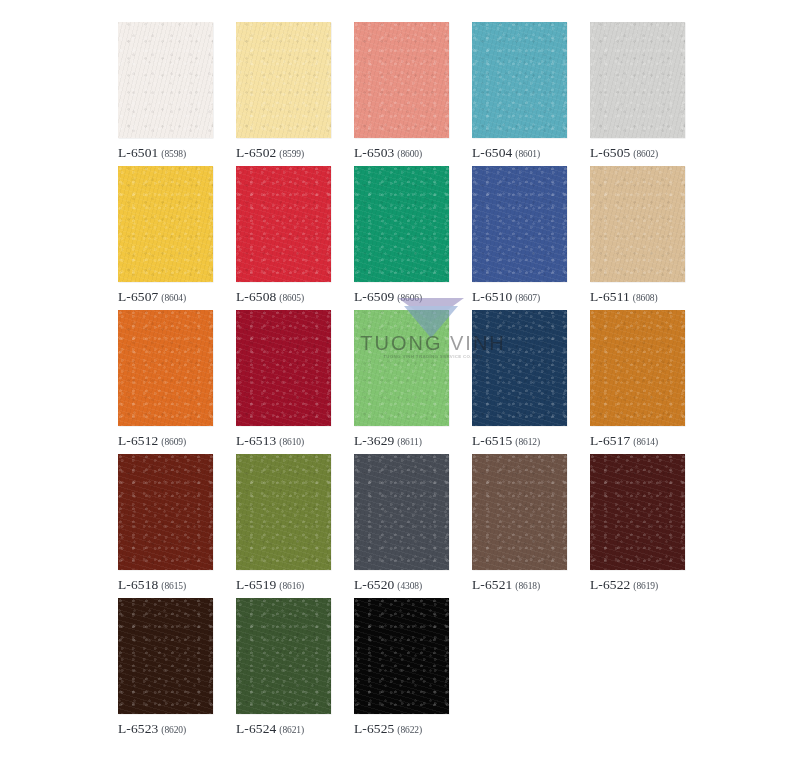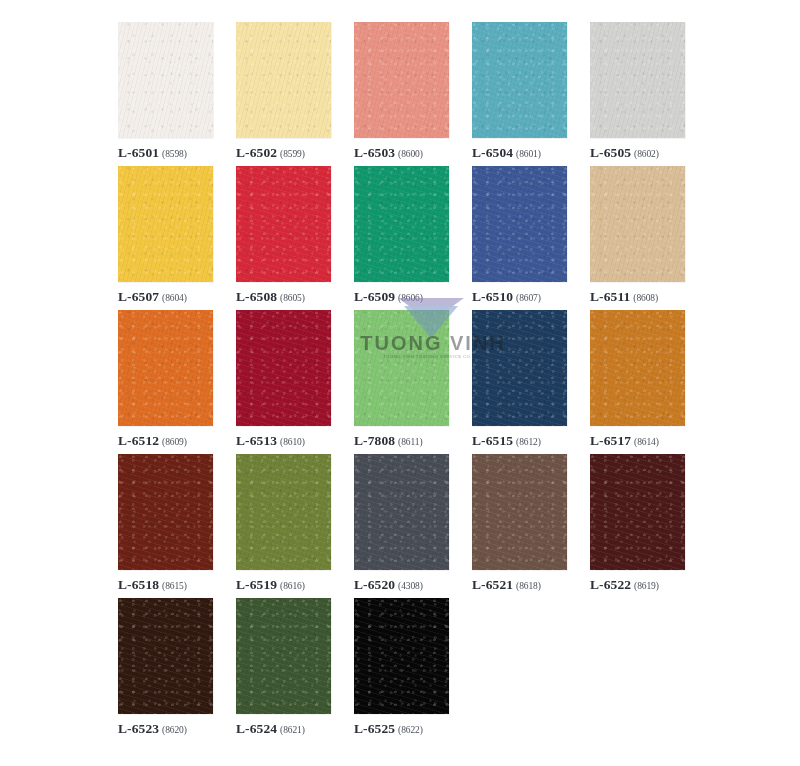--- a/index.html
+++ b/index.html
@@ -79,21 +79,21 @@
     position: absolute;
     left: 0;
     top: 122px;
     white-space: nowrap;
     color: #2f3640;
     line-height: 1;
   }
   .swatch-code {
     font-family: "Liberation Serif", serif;
     font-size: 13.5px;
-    font-weight: 700;
+    font-weight: 400;
     letter-spacing: 0.1px;
     color: #2b3038;
   }
   .swatch-alt {
     font-family: "Liberation Serif", serif;
     font-size: 9.5px;
     font-weight: 400;
     color: #4a5059;
     margin-left: 3px;
     letter-spacing: -0.1px;
@@ -117,21 +117,21 @@
     height: 44px;
   }
   #watermark-wordmark {
     position: absolute;
     left: 0px;
     top: 36px;
     width: 150px;
     text-align: center;
     font-family: "Liberation Sans", sans-serif;
     font-size: 20px;
-    font-weight: 700;
+    font-weight: 400;
     letter-spacing: 2px;
     color: #1d1d1f;
     opacity: 0.78;
   }
   #watermark-tagline {
     position: absolute;
     left: 0px;
     top: 58px;
     width: 150px;
     text-align: center;
@@ -195,21 +195,21 @@
       <div class="swatch-cell">
         <div class="swatch-chip" style="background: rgb(222, 108, 34);"></div>
         <div class="swatch-label"><span class="swatch-code">L-6512</span><span class="swatch-alt">(8609)</span></div>
       </div>
       <div class="swatch-cell">
         <div class="swatch-chip" style="background: rgb(156, 16, 41);"></div>
         <div class="swatch-label"><span class="swatch-code">L-6513</span><span class="swatch-alt">(8610)</span></div>
       </div>
       <div class="swatch-cell">
         <div class="swatch-chip" style="background: rgb(129, 196, 113);"></div>
-        <div class="swatch-label"><span class="swatch-code">L-7808</span><span class="swatch-alt">(8611)</span></div>
+        <div class="swatch-label"><span class="swatch-code">L-3629</span><span class="swatch-alt">(8611)</span></div>
       </div>
       <div class="swatch-cell">
         <div class="swatch-chip" style="background: rgb(29, 60, 94);"></div>
         <div class="swatch-label"><span class="swatch-code">L-6515</span><span class="swatch-alt">(8612)</span></div>
       </div>
       <div class="swatch-cell">
         <div class="swatch-chip" style="background: rgb(200, 122, 35);"></div>
         <div class="swatch-label"><span class="swatch-code">L-6517</span><span class="swatch-alt">(8614)</span></div>
       </div>
       <div class="swatch-cell">

